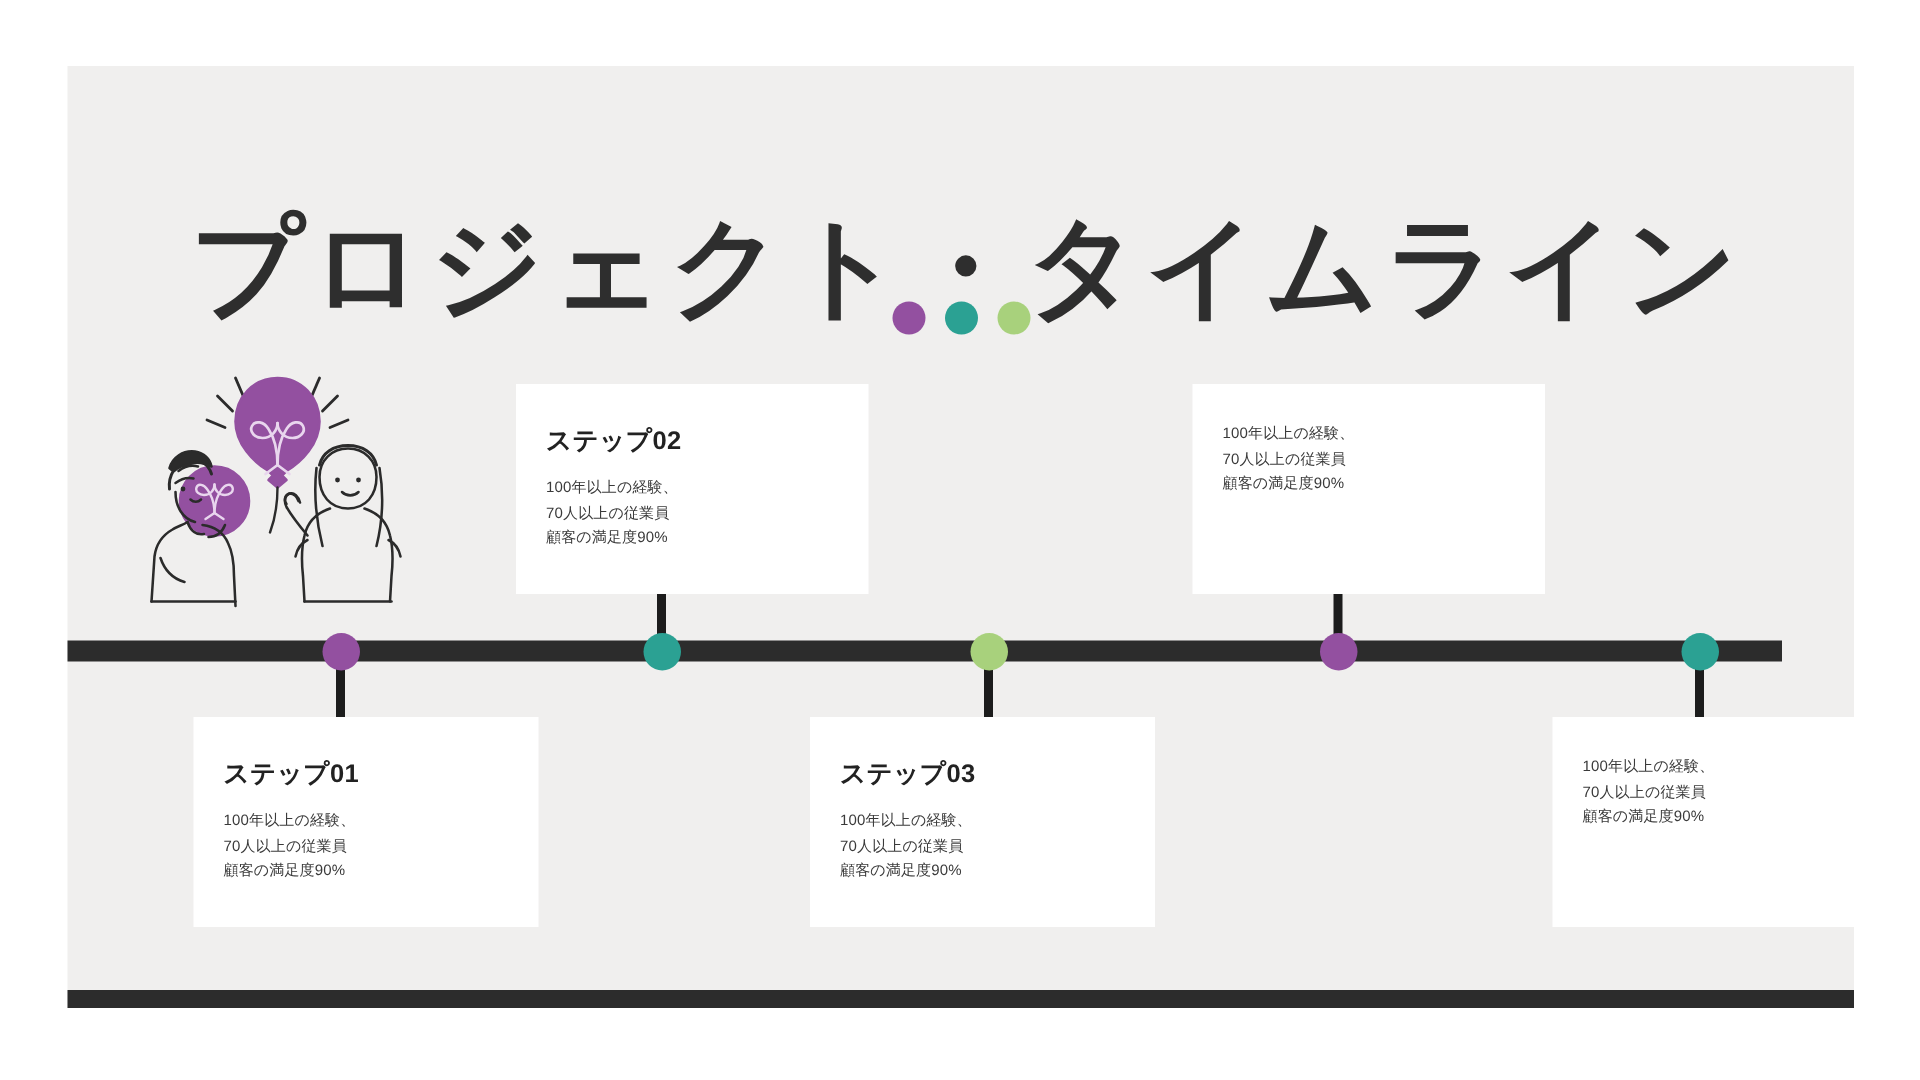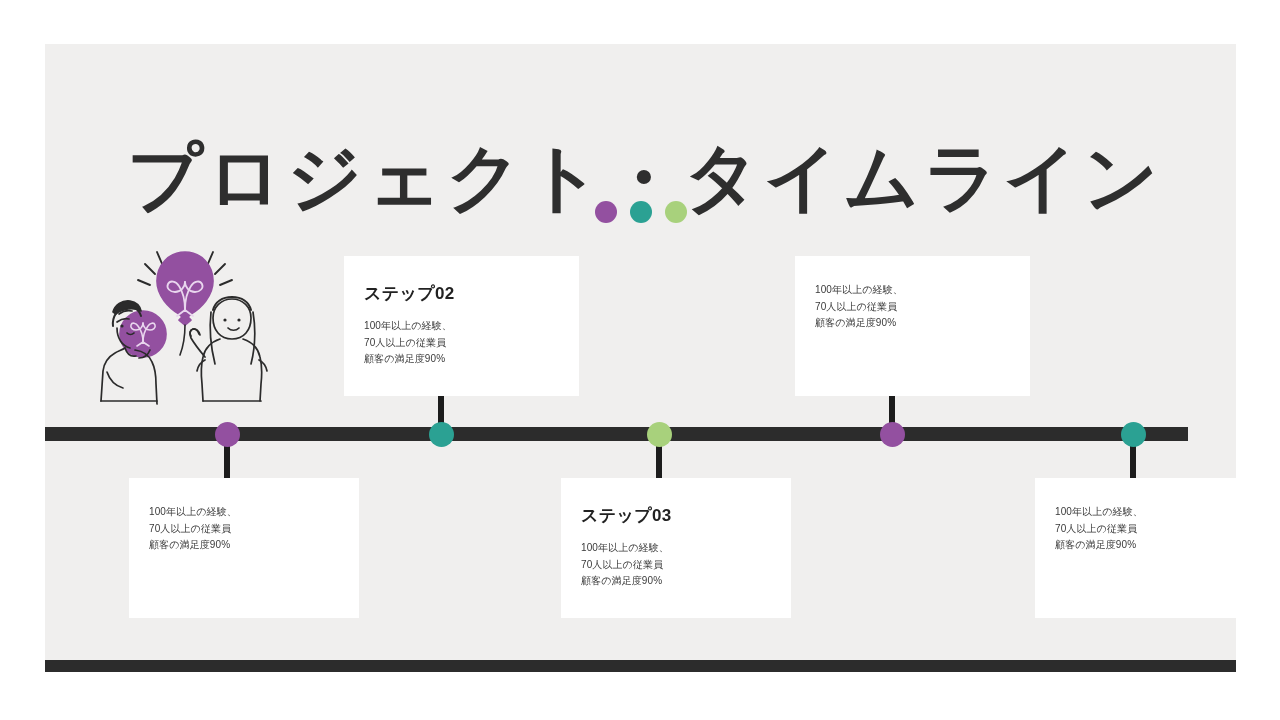--- a/index.html
+++ b/index.html
@@ -207,35 +207,36 @@
       <path d="M96 96c-2-3-1-6 2-7 3 0 5 2 6 5"></path>
     </svg>
   </div>
 
   <div id="timeline-bar"></div>
 
   <div id="timeline-items">
       <div class="stem down" style="left: 182px;"></div>
       <div class="marker" style="left: 182px; background: rgb(147, 80, 160);"></div>
       <div class="card card-bottom" style="left: 84px;">
+        <div class="card-title">ステップ01</div>
         <div class="card-line">100年以上の経験、</div>
         <div class="card-line">70人以上の従業員</div>
         <div class="card-line">顧客の満足度90%</div>
       </div>
       <div class="stem up" style="left: 396px;"></div>
       <div class="marker" style="left: 396px; background: rgb(43, 161, 147);"></div>
       <div class="card card-top" style="left: 299px;">
         <div class="card-title">ステップ02</div>
         <div class="card-line">100年以上の経験、</div>
         <div class="card-line">70人以上の従業員</div>
         <div class="card-line">顧客の満足度90%</div>
       </div>
       <div class="stem down" style="left: 614px;"></div>
       <div class="marker" style="left: 614px; background: rgb(168, 209, 124);"></div>
-      <div class="card card-bottom" style="left: 516px;">
+      <div class="card card-bottom" style="left: 495px;">
         <div class="card-title">ステップ03</div>
         <div class="card-line">100年以上の経験、</div>
         <div class="card-line">70人以上の従業員</div>
         <div class="card-line">顧客の満足度90%</div>
       </div>
       <div class="stem up" style="left: 847px;"></div>
       <div class="marker" style="left: 847px; background: rgb(147, 80, 160);"></div>
       <div class="card card-top" style="left: 750px;">
         <div class="card-line">100年以上の経験、</div>
         <div class="card-line">70人以上の従業員</div>

